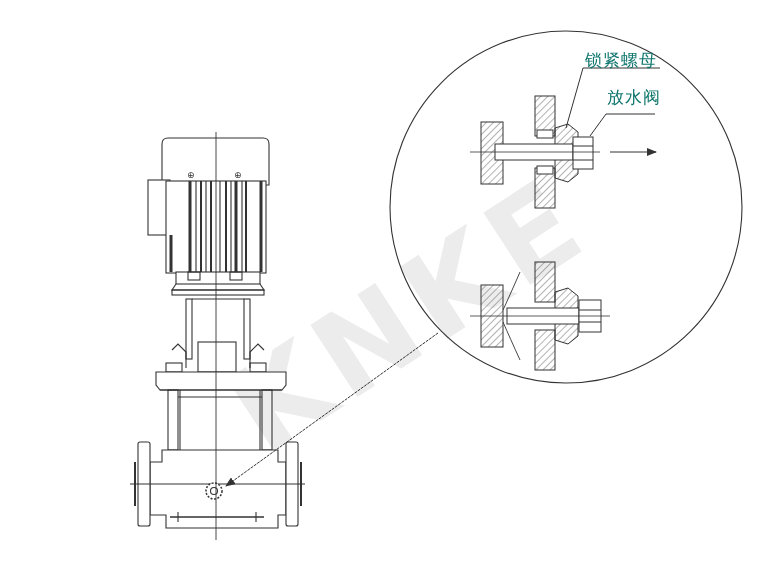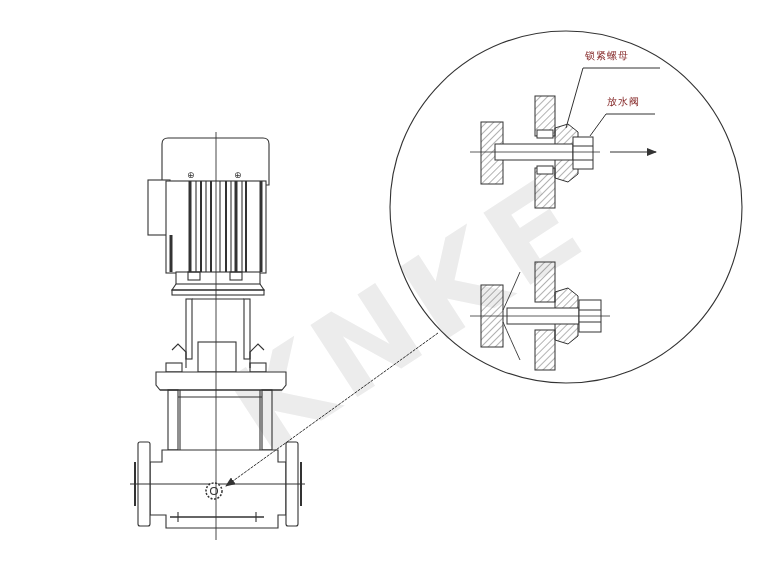--- a/index.html
+++ b/index.html
@@ -1,18 +1,18 @@
 <!DOCTYPE html>
 <html><head>
   <meta charset="utf-8">
   <style>
     html, body { margin: 0; padding: 0; background: #ffffff; }
     body { width: 779px; height: 561px; position: relative; overflow: hidden; font-family: "DejaVu Sans", sans-serif; }
     #canvas { position: absolute; left: 0; top: 0; width: 779px; height: 561px; }
-    .label { position: absolute; font-size: 10px; color: #7f1d1d; letter-spacing: 1px; white-space: nowrap; font-family: Liberation Serif, serif; }
+    .label { position: absolute; font-size: 17px; color: #0f766e; letter-spacing: 1px; white-space: nowrap; font-family: Liberation Serif, serif; }
     .watermark { position: absolute; font-family: "DejaVu Sans", sans-serif; font-weight: bold; font-size: 118px; color: #ececec; letter-spacing: 8px; transform: rotate(-33deg); transform-origin: left top; white-space: nowrap; }
   </style>
 </head>
 <body>
 
 <div class="watermark" style="left:205px; top:365px;">KNKE</div>
 
 <svg id="canvas" width="779" height="561" viewBox="0 0 779 561" xmlns="http://www.w3.org/2000/svg">
   <defs>
     <pattern id="hatch" patternUnits="userSpaceOnUse" width="5" height="5" patternTransform="rotate(45)">
@@ -132,13 +132,13 @@
     <line x1="579" y1="310" x2="601" y2="310"></line>
     <line x1="579" y1="322" x2="601" y2="322"></line>
     <line x1="470" y1="316" x2="610" y2="316" stroke-width="0.8"></line>
     <path d="M520,272 Q510,295 503,310" stroke-width="0.9"></path>
     <path d="M520,360 Q510,338 503,322" stroke-width="0.9"></path>
   </g>
 
 </svg>
 
 <div class="label" style="left:585px; top:49px;">锁紧螺母</div>
-<div class="label" style="left:607px; top:95px;">放水阀</div>
+<div class="label" style="left:607px; top:86px;">放水阀</div>
 
 </body></html>

